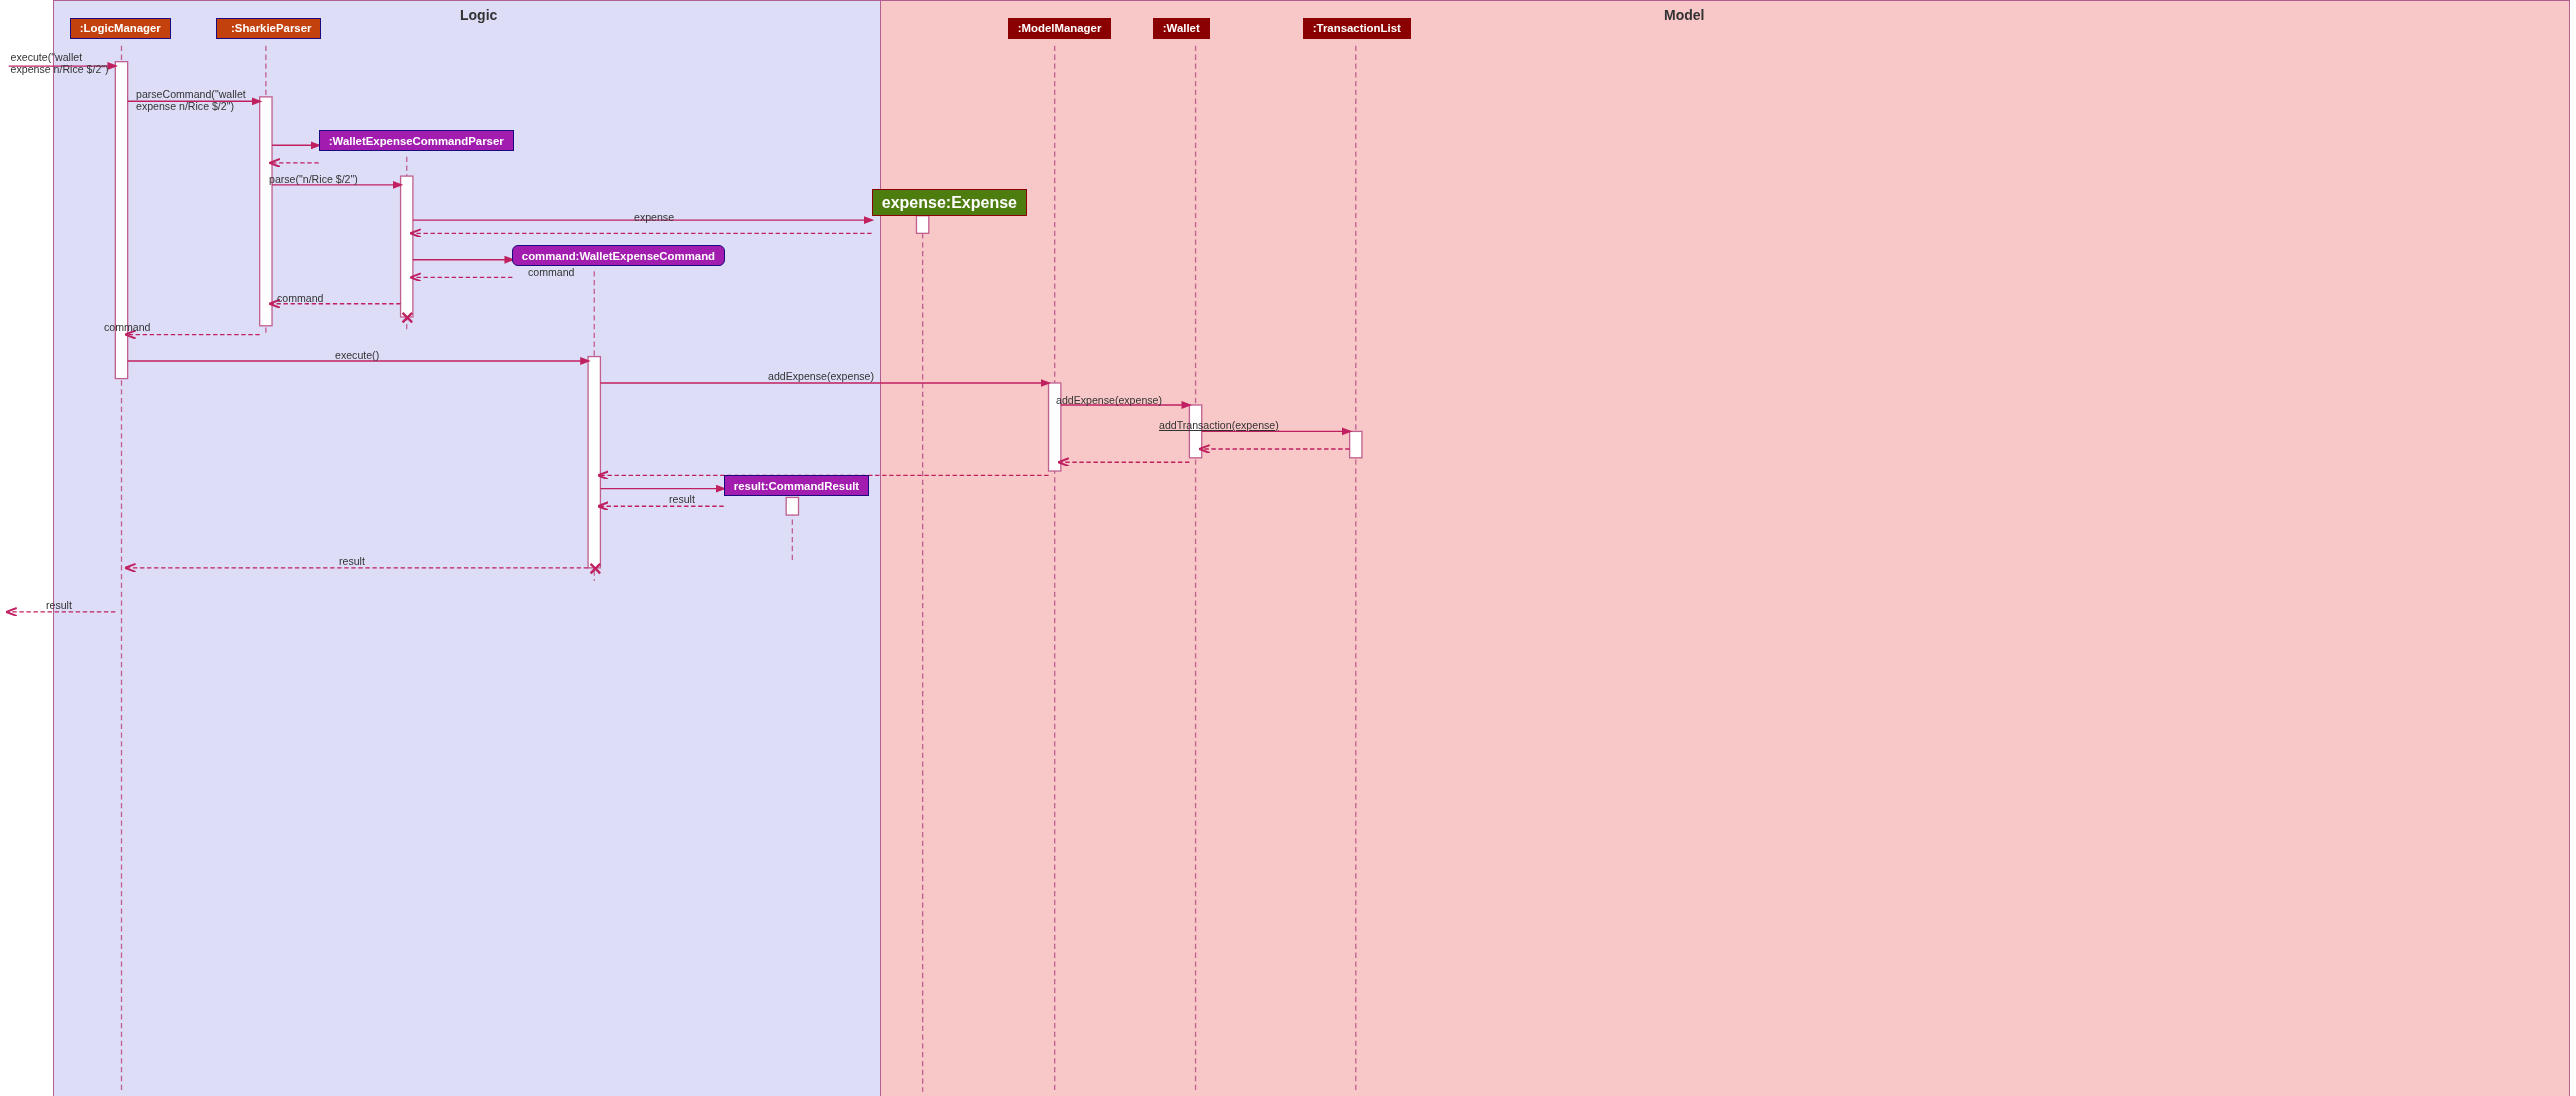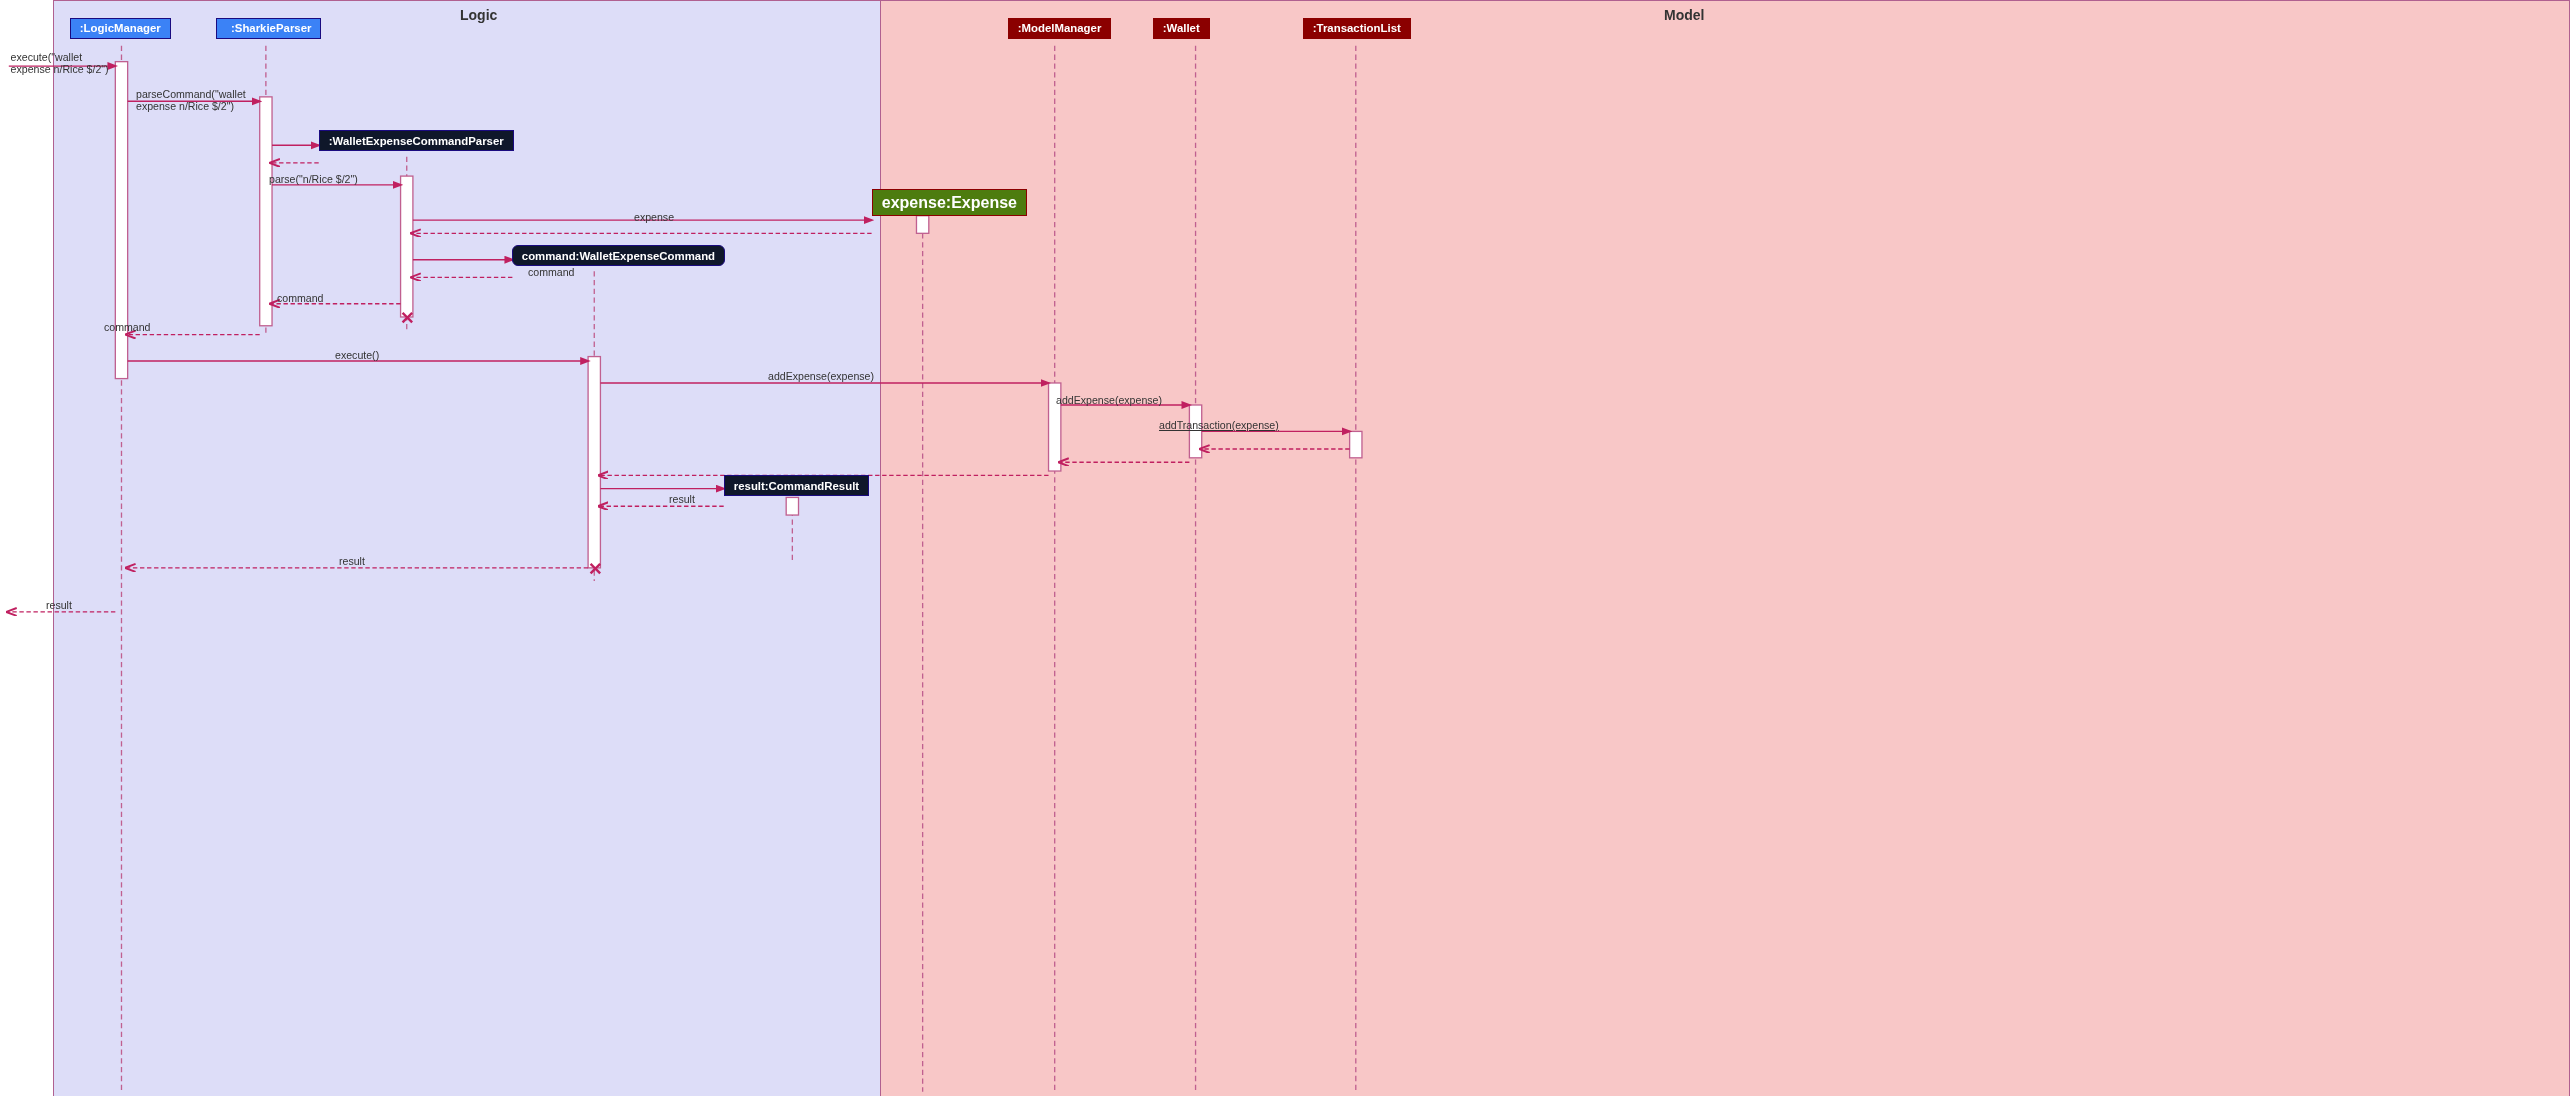--- a/index.html
+++ b/index.html
@@ -45,21 +45,21 @@
       font-size: 14px;
       font-weight: bold;
       color: #333;
     }
 
     
     .actor-box {
       position: absolute;
       padding: 3.5px 8.8px;
       border: 1.8px solid #1a0a80;
-      background: #3b82f6;
+      background: #c2410c;
       color: white;
       font-size: 11.4px;
       font-weight: bold;
       white-space: nowrap;
       z-index: 10;
     }
     .actor-box.red {
       background: #8b0000;
       border-color: #8b0000;
     }
@@ -82,21 +82,21 @@
       color: #333;
       white-space: nowrap;
       z-index: 8;
     }
 
     
     .object-box {
       position: absolute;
       padding: 3.5px 8.8px;
       border: 1.8px solid #1a0a80;
-      background: #0f172a;
+      background: #a21caf;
       color: white;
       font-size: 11.4px;
       font-weight: bold;
       white-space: nowrap;
       z-index: 10;
     }
 
     
     .destroy-marker {
       position: absolute;

